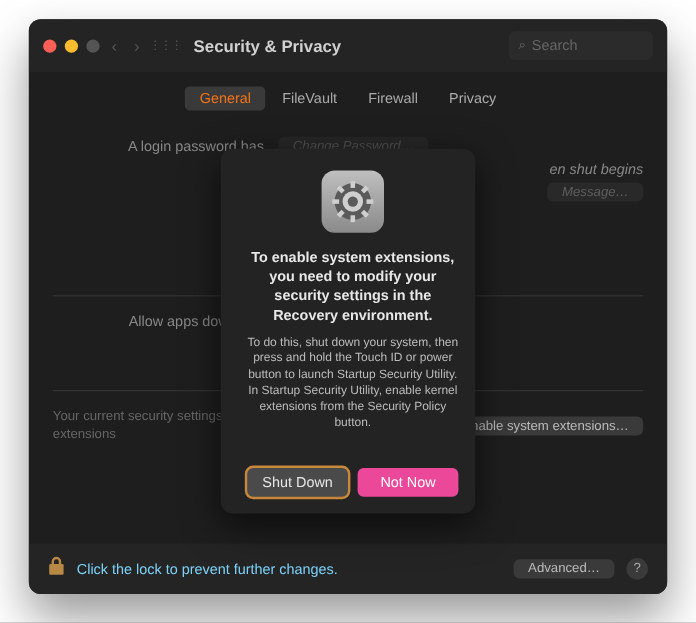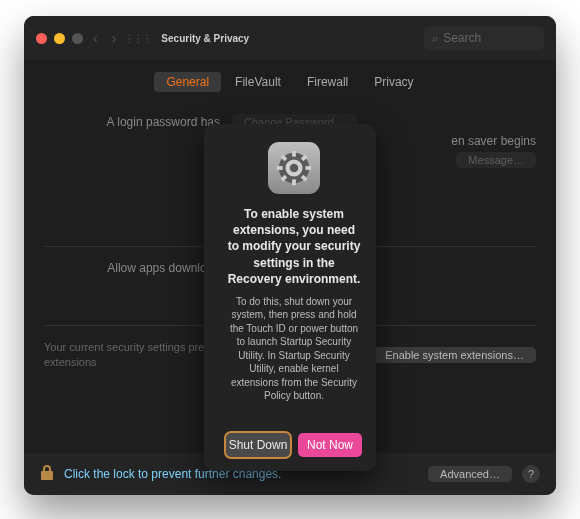--- a/index.html
+++ b/index.html
@@ -29,21 +29,21 @@
     padding: 0 12px;
     background: #242424;
   }
   .traffic { display: flex; gap: 7px; margin-right: 10px; }
   .dot { width: 11px; height: 11px; border-radius: 50%; }
   .dot.red { background: #ff5f57; }
   .dot.yellow { background: #febc2e; }
   .dot.green { background: #545454; }
   .nav-arrows { display: flex; gap: 14px; color: #555; margin-right: 8px; font-size: 14px;}
   .grid-icon { color: #555; margin-right: 10px; font-size: 10px; letter-spacing: -1px;}
-  .title { color: #d0d0d0; font-weight: 600; font-size: 10px; flex: 1; }
+  .title { color: #d0d0d0; font-weight: 600; font-size: 14px; flex: 1; }
   .searchbox {
     background: #2b2b2b;
     border-radius: 5px;
     height: 24px; width: 120px;
     display: flex; align-items: center;
     padding: 0 8px;
     color: #666; font-size: 12px;
   }
   .searchbox .sicon { margin-right: 5px; font-size: 11px;}
   
@@ -52,21 +52,21 @@
     padding: 3px 12px;
     color: #aaa;
     font-size: 12px;
     border-radius: 4px;
   }
   .tab.active { background: #3a3a3a; color: #f97316; }
   
   .pane { padding: 18px 20px 0 20px; color: #888; font-size: 12px; }
   .row { display:flex; align-items:center; margin: 4px 0; }
   .col-left { width: 188px; text-align: right; padding-right: 12px; color:#888;}
-  .col-right { flex:1; text-align:left; display:flex; align-items:flex-end; gap:6px;}
+  .col-right { flex:1; text-align:left; display:flex; align-items:flex-end; gap:6px;font-style:italic;}
   .cb {
     width: 13px; height: 13px; border-radius: 3px;
     display:inline-flex; align-items:center; justify-content:center;
     font-size: 9px; color:#fff;
     margin-right: 6px;
     background:#3a3a3a;
   }
   .cb.checked { background:#3268c9; }
   .minibtn {
     background: #3a3a3a; color:#bbb; border-radius:5px;
@@ -96,21 +96,21 @@
     width: 18px; height: 18px; border-radius: 50%;
     background:#3a3a3a; color:#aaa; font-size:11px;
     display:flex; align-items:center; justify-content:center;
   }
 
   
   .modal {
     position:absolute;
     left: 50%; top: 108px;
     transform: translateX(-50%);
-    width: 172px;
+    width: 212px;
     background: #232323;
     border-radius: 10px;
     box-shadow: 0 10px 30px rgba(0,0,0,0.6);
     padding: 18px 14px 14px 22px;
     text-align:center;
     color:#d8d8d8;
   }
   .modal-icon {
     width: 52px; height: 52px; border-radius: 11px;
     background: linear-gradient(#bfbfbf,#8a8a8a);
@@ -168,21 +168,21 @@
       <div class="col-right">
         <span class="minibtn" style="opacity:.3">Change Password…</span>
       </div>
     </div>
     <div class="row">
       <div class="col-left"></div>
       <div class="col-right">
         <span class="cb checked">✓</span>
         <span>Require pass</span>
         <span style="flex:1"></span>
-        <span style="color:#888">en saver begins</span>
+        <span style="color:#888">en shut begins</span>
       </div>
     </div>
     <div class="row">
       <div class="col-left"></div>
       <div class="col-right">
         <span class="cb"></span>
         <span>Show a mess</span>
         <span style="flex:1"></span>
         <span class="minibtn" style="opacity:.4">Message…</span>
       </div>

